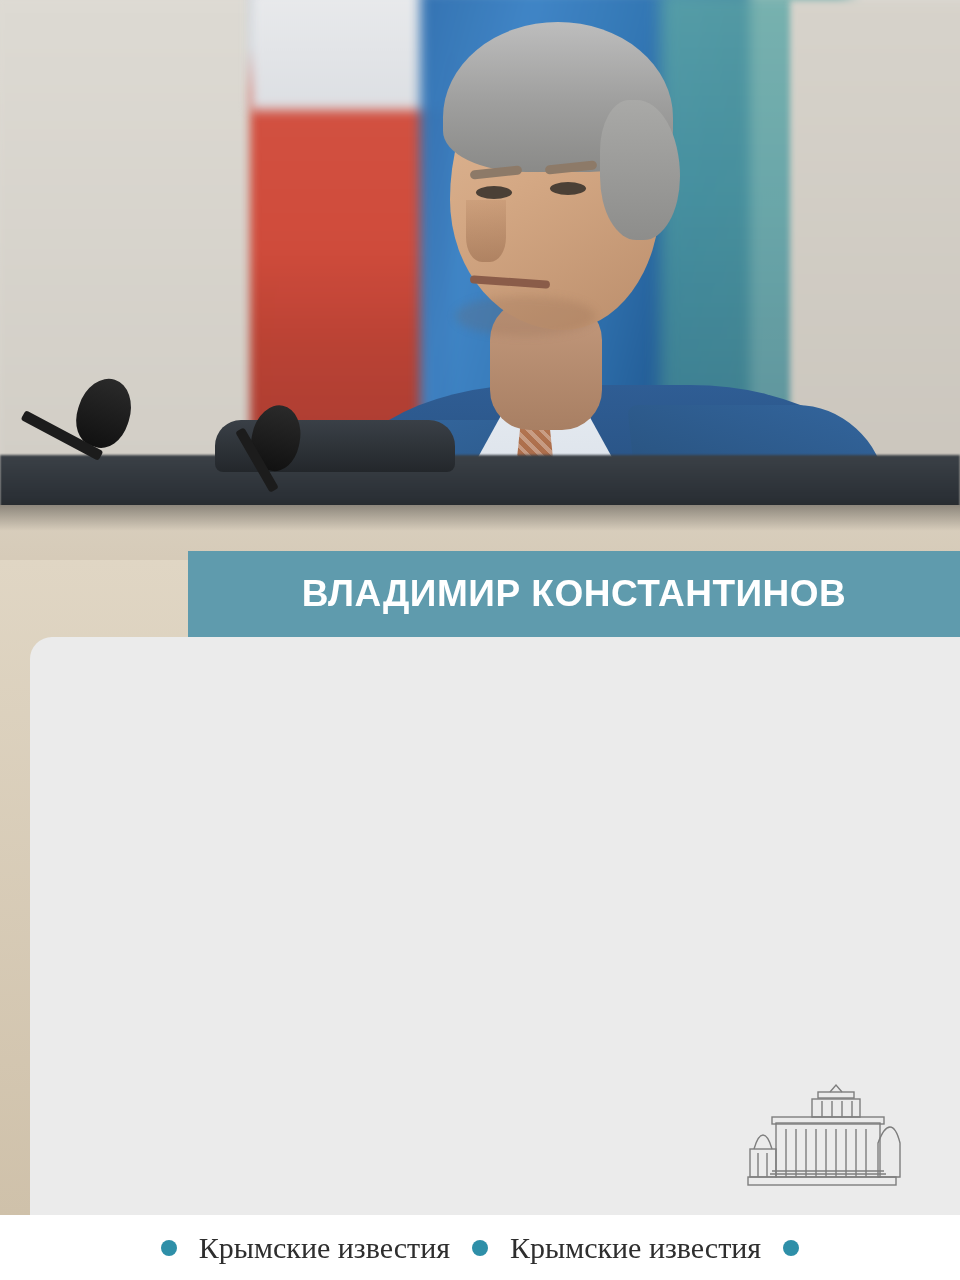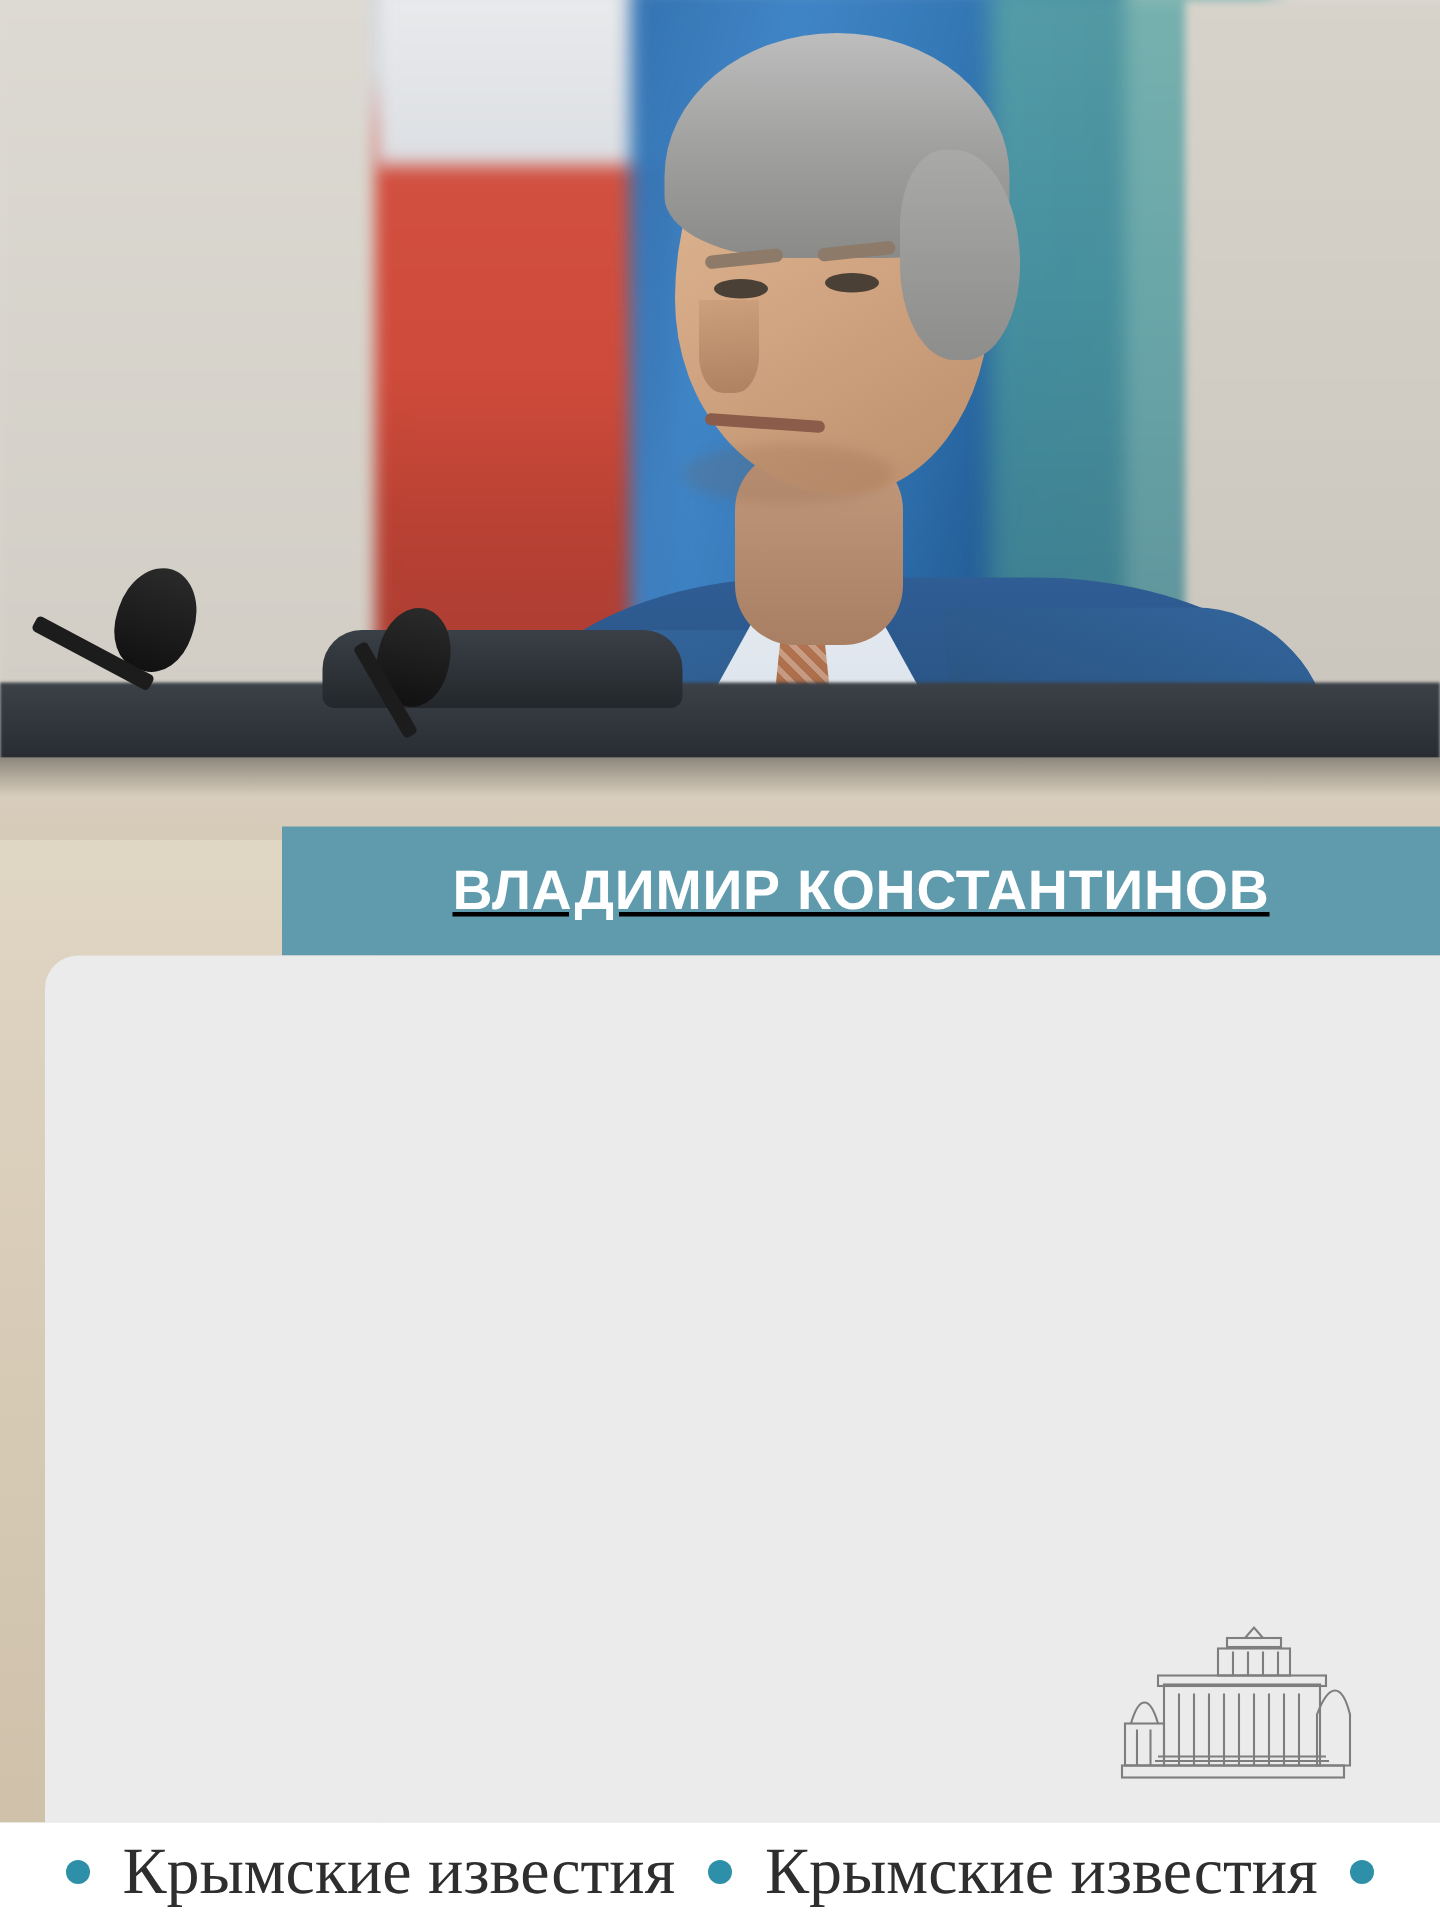--- a/index.html
+++ b/index.html
@@ -308,21 +308,20 @@
   .name-banner {
     position: absolute;
     left: 188px;
     top: 551px;
     width: 772px;
     height: 86px;
     background: #5f9bad;
     display: flex;
     align-items: center;
     justify-content: center;
-    text-decoration: underline;
   }
   .name-banner .name {
     color: #ffffff;
     font-size: 37px;
     font-weight: bold;
     letter-spacing: .5px;
     white-space: nowrap;
   }
 
   
@@ -372,21 +371,21 @@
   }
   .dot {
     width: 16px;
     height: 16px;
     border-radius: 50%;
     background: #2e8fa8;
     flex: 0 0 auto;
   }
   .brand {
     font-family: "Liberation Serif", serif;
-    font-size: 44px;
+    font-size: 30px;
     color: #2e2e2e;
     white-space: nowrap;
   }
 </style>
 </head>
 <body>
 
 <div class="card">
 
   <div class="photo">

